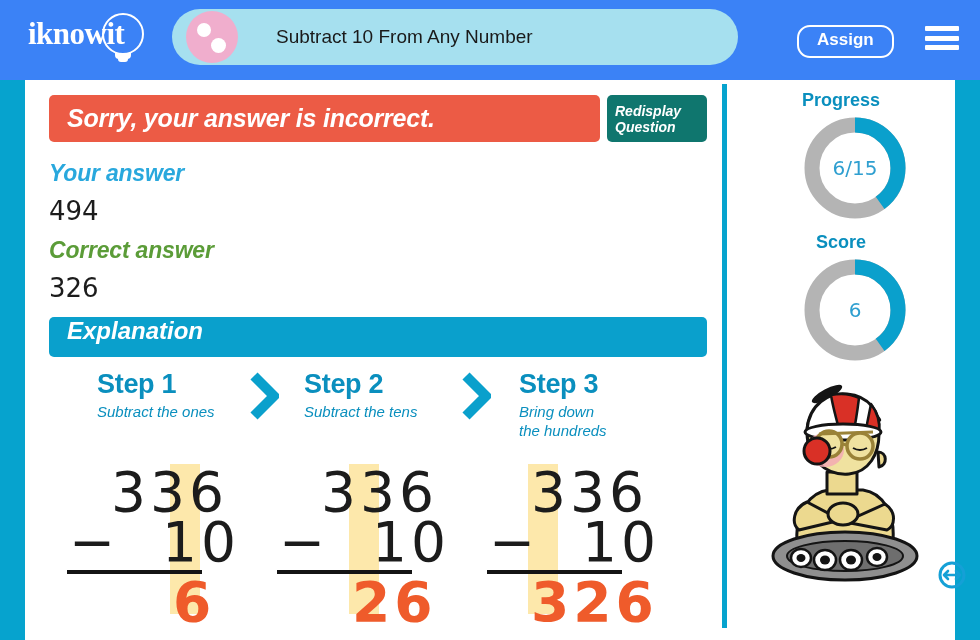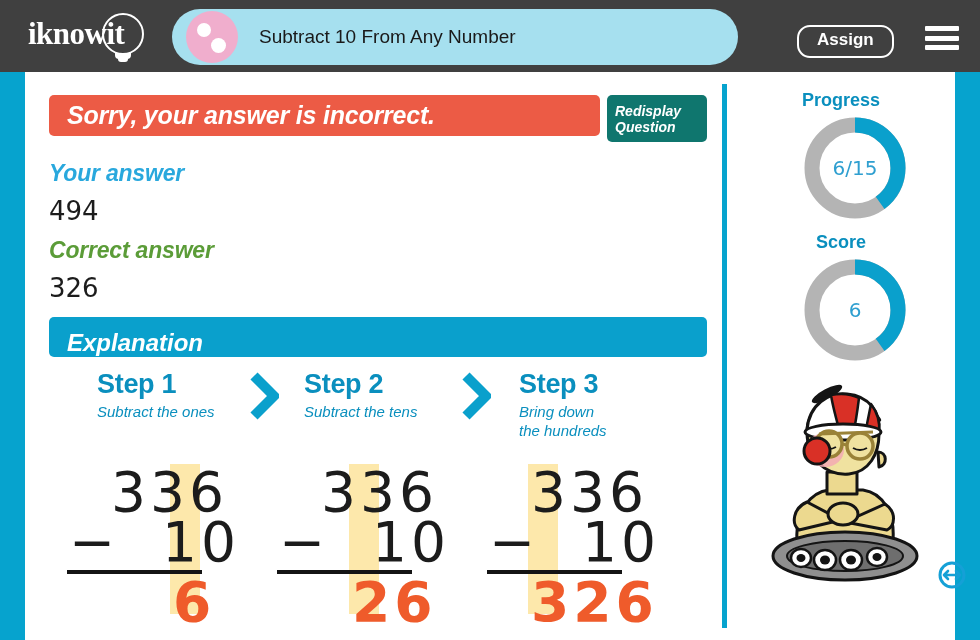--- a/index.html
+++ b/index.html
@@ -11,22 +11,22 @@
   }
   #app {
     position: relative;
     width: 980px; height: 640px;
     background: #06a3ce;
   }
 
   
   .header {
     position: absolute; left: 0; top: 0;
-    width: 980px; height: 72px;
-    background: #404040;
+    width: 980px; height: 80px;
+    background: #3b82f6;
     z-index: 5;
   }
   .logo {
     position: absolute; left: 28px; top: 12px;
     width: 140px; height: 50px;
     color: #ffffff;
   }
   .logo-text {
     position: absolute; left: 0; top: 4px;
     font-family: "Liberation Serif", serif;
@@ -75,21 +75,21 @@
     position: absolute; left: 11px; top: 12px;
     width: 14px; height: 14px; border-radius: 50%;
     background: #ffffff;
   }
   .topic-avatar .dot2 {
     position: absolute; left: 25px; top: 27px;
     width: 15px; height: 15px; border-radius: 50%;
     background: #ffffff;
   }
   .topic-title {
-    margin-left: 21px;
+    margin-left: 38px;
     font-size: 19px;
     color: #1a1a1a;
     white-space: nowrap;
   }
 
   .assign-btn {
     position: absolute; left: 797px; top: 25px;
     padding: 4px 18px 6px 18px;
     border: 2px solid #ffffff;
     border-radius: 13px;
@@ -131,21 +131,21 @@
     position: absolute; left: 0; top: 0;
     width: 697px; height: 568px;
   }
 
   .result-row {
     position: absolute; left: 24px; top: 23px;
     width: 658px; height: 47px;
   }
   .result-banner {
     position: absolute; left: 0; top: 0;
-    width: 551px; height: 41px;
+    width: 551px; height: 47px;
     background: #ec5b45;
     border-radius: 5px;
     display: flex; align-items: center;
     padding-left: 18px;
   }
   .result-text {
     color: #ffffff;
     font-size: 25px;
     font-weight: bold;
     font-style: italic;
@@ -181,21 +181,21 @@
     font-family: "DejaVu Sans", sans-serif;
   }
   .ans-value.your { top: 124px; }
   .ans-value.correct { top: 201px; }
 
   .explanation-bar {
     position: absolute; left: 24px; top: 245px;
     width: 658px; height: 40px;
     background: #0aa0cc;
     border-radius: 5px;
-    display: flex; align-items: flex-end;
+    display: flex; align-items: flex-start;
     padding-left: 18px;
   }
   .explanation-bar span {
     color: #ffffff; font-size: 24px;
     font-weight: bold; font-style: italic;
   }
 
   
   .steps {
     position: absolute; left: 24px; top: 296px;

